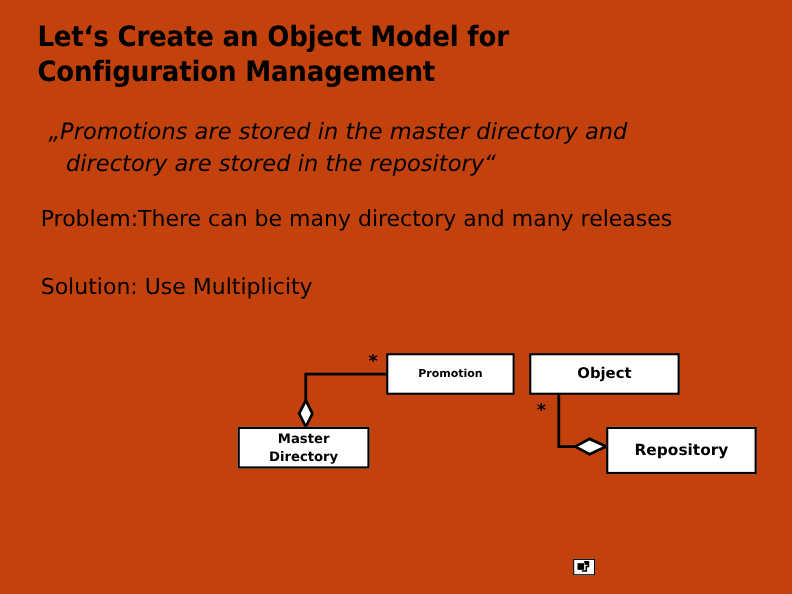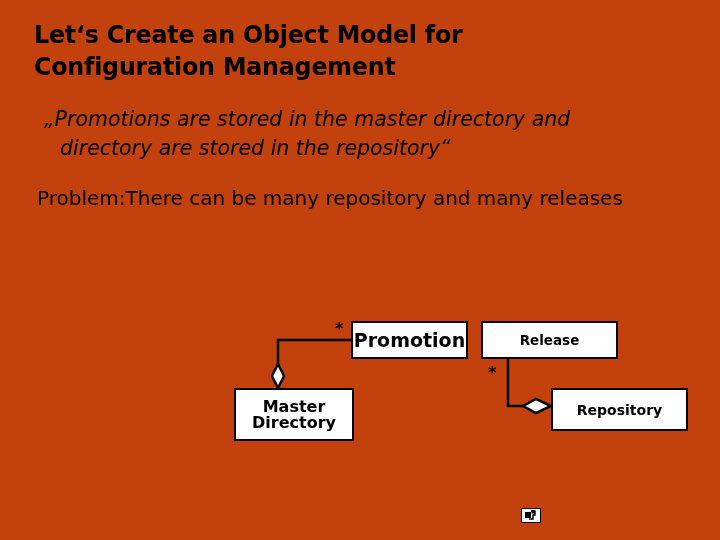--- a/index.html
+++ b/index.html
@@ -94,29 +94,29 @@
     color: #000000;
   }
   .uml-box .lbl {
     display: block;
     width: 100%;
     white-space: pre-line;
   }
 
   #box-promotion {
     left: 351px; top: 321px; width: 117px; height: 38px;
-    font-size: 19px;
+    font-size: 10px;
   }
   #box-release {
     left: 481px; top: 321px; width: 137px; height: 38px;
     font-size: 13.5px;
   }
   #box-masterdirectory {
-    left: 234px; top: 388px; width: 120px; height: 53px;
-    font-size: 16px;
+    left: 216px; top: 388px; width: 120px; height: 38px;
+    font-size: 12px;
     line-height: 16px;
   }
   #box-repository {
     left: 551px; top: 388px; width: 137px; height: 43px;
     font-size: 14px;
   }
 
   .mult {
     position: absolute;
     font-size: 16px;
@@ -145,22 +145,23 @@
 <div id="slide">
 
   <div class="title">Let‘s Create an Object Model for
 Configuration Management</div>
 
   <div class="quote">
     <span class="hang">„Promotions are stored in the master directory and</span>
     <span>directory are stored in the repository“</span>
   </div>
 
-  <div class="para-problem">Problem:There can be many repository and many releases</div>
-
+  <div class="para-problem">Problem:There can be many directory and many releases</div>
+
+  <div class="para-solution">Solution: Use Multiplicity</div>
 
   <svg id="diagram" viewBox="0 0 720 540" width="720" height="540" xmlns="http://www.w3.org/2000/svg">
 
     <g>
 
       <path d="M 351 340 L 278 340 L 278 364" fill="none" stroke="#000000" stroke-width="2.5"></path>
 
       <polygon points="278,364 284,376 278,388 272,376" fill="#ffffff" stroke="#000000" stroke-width="2.5"></polygon>
     </g>
 
@@ -170,21 +171,21 @@
 
       <polygon points="523,406 536,399 551,406 536,413" fill="#ffffff" stroke="#000000" stroke-width="2.5"></polygon>
     </g>
   </svg>
 
   <div class="uml-box" id="box-promotion">
     <span class="lbl">Promotion</span>
   </div>
 
   <div class="uml-box" id="box-release">
-    <span class="lbl">Release</span>
+    <span class="lbl">Object</span>
   </div>
 
   <div class="uml-box" id="box-masterdirectory">
     <span class="lbl">Master
 Directory</span>
   </div>
 
   <div class="uml-box" id="box-repository">
     <span class="lbl">Repository</span>
   </div>

